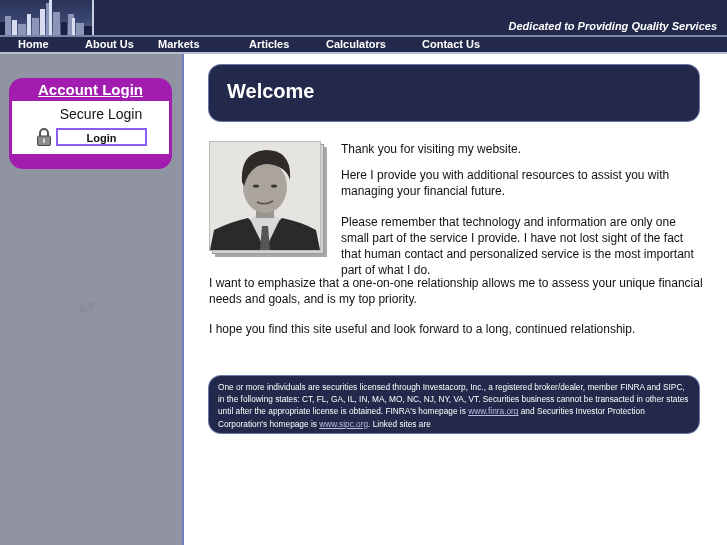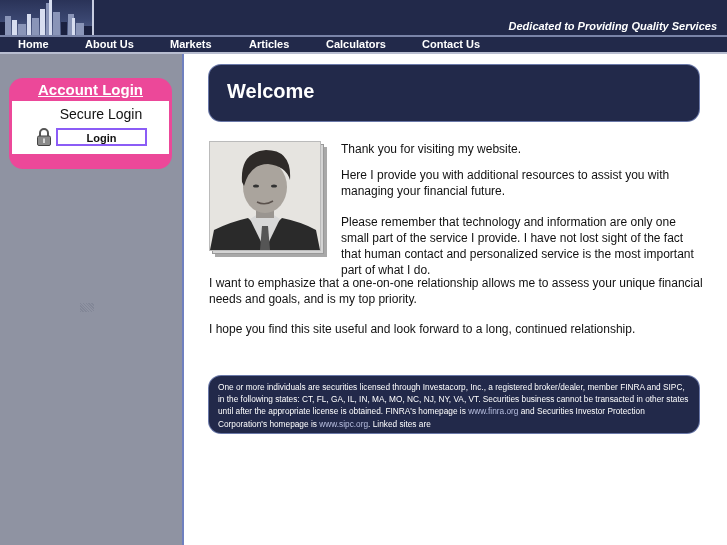--- a/index.html
+++ b/index.html
@@ -22,21 +22,21 @@
   .nav { position: absolute; left: 0; top: 37px; width: 727px; height: 15px; background: #22294a; }
   .nav a { position: absolute; top: 0; color: #ffffff; font-weight: bold; font-size: 11px; line-height: 15px; text-decoration: none; cursor: pointer; }
   .nav-rule { position: absolute; left: 0; top: 52px; width: 727px; height: 2px; background: #b8bdd0; }
 
   
   .sidebar { position: absolute; left: 0; top: 54px; width: 182px; height: 491px; background: #8f93a2; }
   .sidebar-edge { position: absolute; left: 182px; top: 54px; width: 2px; height: 491px; background: #6f80bf; }
   .sidebar-speck { position: absolute; left: 80px; top: 303px; width: 14px; height: 9px; opacity: 0.6;
     background: repeating-linear-gradient(45deg, #7a7f90 0 1px, transparent 1px 2px); }
 
-  .login-box { position: absolute; left: 9px; top: 78px; width: 163px; height: 91px; background: #ec4899; border-radius: 14px; }
+  .login-box { position: absolute; left: 9px; top: 78px; width: 163px; height: 91px; background: #a21caf; border-radius: 14px; }
   .login-title { position: absolute; left: 0; top: 3px; width: 163px; text-align: center; color: #ffffff; font-weight: bold; font-size: 15px; text-decoration: underline; cursor: pointer; }
   .login-inner { position: absolute; left: 3px; top: 23px; width: 157px; height: 53px; background: #ffffff; }
   .secure-label { position: absolute; left: 0; top: 5px; width: 178px; text-align: center; font-size: 14px; color: #111; }
   .lock-icon { position: absolute; left: 24px; top: 27px; width: 16px; height: 18px; }
   .login-button { position: absolute; left: 44px; top: 27px; width: 91px; height: 18px; border: 2px solid #8b5cf6; background: #fff;
     font-family: "Liberation Sans", sans-serif; font-weight: bold; font-size: 11px; color: #111; text-align: center; line-height: 16px; cursor: pointer; }
 
   
   .welcome-banner { position: absolute; left: 209px; top: 65px; width: 490px; height: 56px; background: #22294a; border-radius: 12px; box-shadow: 0 0 0 1px #6a78a8; }
   .welcome-title { position: absolute; left: 18px; top: 15px; color: #ffffff; font-weight: bold; font-size: 20px; }
@@ -44,21 +44,21 @@
   .photo-wrap { position: absolute; left: 209px; top: 141px; width: 118px; height: 116px; }
   .photo-shadow2 { position: absolute; left: 6px; top: 6px; width: 112px; height: 110px; background: #a8a8a8; }
   .photo-shadow1 { position: absolute; left: 3px; top: 3px; width: 112px; height: 110px; background: #d4d4d4; border: 1px solid #999; }
   .photo { position: absolute; left: 0; top: 0; width: 112px; height: 110px; background: #e8e6e2; border: 1px solid #bbb; overflow: hidden; }
   .photo svg { width: 110px; height: 108px; display: block; }
 
   .p { position: absolute; font-size: 12px; line-height: 16px; color: #111; }
 
   .disclaimer { position: absolute; left: 209px; top: 376px; width: 490px; height: 57px; background: #22294a; border-radius: 12px; overflow: hidden; box-shadow: 0 0 0 1px #6a78a8; }
   .disclaimer-text { position: absolute; left: 9px; top: 5px; width: 475px; color: #ffffff; font-size: 8.3px; line-height: 12.2px; }
-  .disclaimer-text a { color: #b8bfe0; cursor: pointer; text-align: center; }
+  .disclaimer-text a { color: #b8bfe0; text-decoration: underline; cursor: pointer; text-align: center; }
 </style>
 </head>
 <body>
 
 <div class="header">
   <div class="skyline">
     <div class="b dark" style="left:0;width:10px;height:14px;"></div>
     <div class="b" style="left:5px;width:6px;height:20px;"></div>
     <div class="b light" style="left:12px;width:5px;height:16px;"></div>
     <div class="b" style="left:18px;width:8px;height:12px;"></div>
@@ -75,21 +75,21 @@
     <div class="b dark" style="left:84px;width:8px;height:10px;"></div>
   </div>
   <div class="skyline-divider"></div>
   <div class="brand-tagline">Dedicated to Providing Quality Services</div>
   <div class="header-rule"></div>
 </div>
 
 <div class="nav">
   <a style="left:18px;">Home</a>
   <a style="left:85px;">About Us</a>
-  <a style="left:170px;">Markets</a>
+  <a style="left:158px;">Markets</a>
   <a style="left:249px;">Articles</a>
   <a style="left:326px;">Calculators</a>
   <a style="left:422px;">Contact Us</a>
 </div>
 <div class="nav-rule"></div>
 
 <div class="sidebar"></div>
 <div class="sidebar-edge"></div>
 <div class="sidebar-speck"></div>
 

